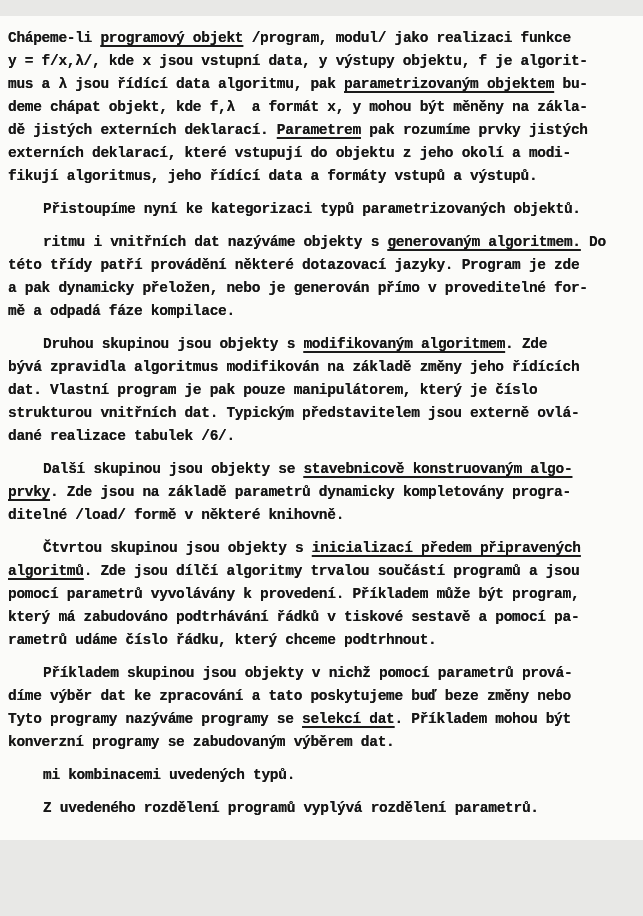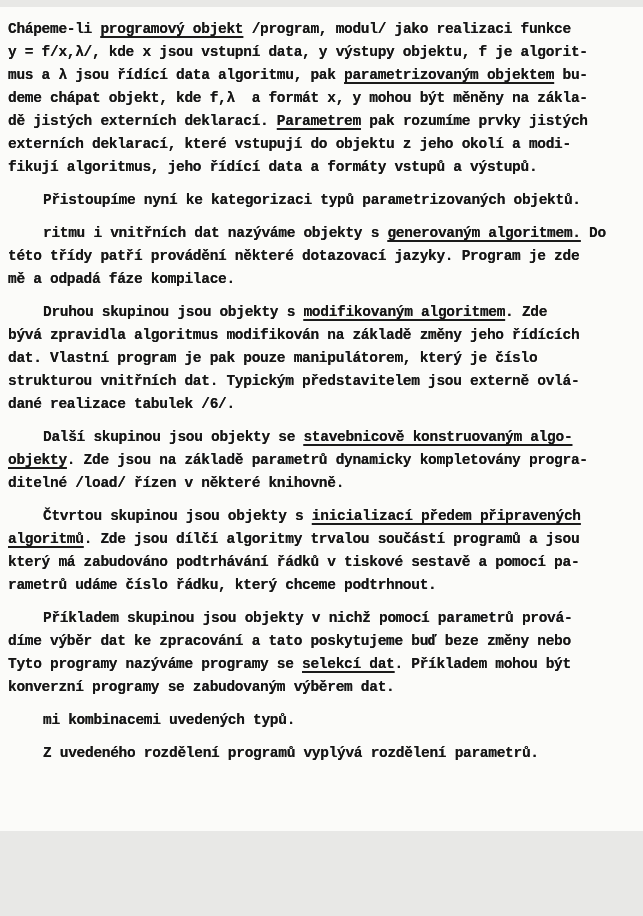--- a/index.html
+++ b/index.html
@@ -7,21 +7,21 @@
     padding: 0;
   }
   body {
     background: #e8e8e6;
     font-family: "Liberation Mono", "DejaVu Sans Mono", monospace;
   }
   .page {
     position: relative;
     width: 643px;
     height: 824px;
-    margin: 7px auto;
+    margin: 16px auto;
     background: #fbfbf9;
     box-sizing: border-box;
     padding: 11px 8px 6px 8px;
     overflow: hidden;
     color: #161616;
   }
   .text-content {
     font-size: 14.5px;
     font-weight: bold;
     line-height: 23px;
@@ -58,37 +58,39 @@
         <div class="line"><span class="">dě jistých externích deklarací. </span><span class="underlined">Parametrem</span><span class=""> pak rozumíme prvky jistých</span></div>
         <div class="line"><span class="">externích deklarací, které vstupují do objektu z jeho okolí a modi-</span></div>
         <div class="line"><span class="">fikují algoritmus, jeho řídící data a formáty vstupů a výstupů.</span></div>
       </div>
       <div class="paragraph indented">
         <div class="line"><span class="">Přistoupíme nyní ke kategorizaci typů parametrizovaných objektů.</span></div>
       </div>
       <div class="paragraph indented">
         <div class="line"><span class="">ritmu i vnitřních dat nazýváme objekty s </span><span class="underlined">generovaným algoritmem.</span><span class=""> Do</span></div>
         <div class="line"><span class="">této třídy patří provádění některé dotazovací jazyky. Program je zde</span></div>
+        <div class="line"><span class="">a pak dynamicky přeložen, nebo je generován přímo v proveditelné for-</span></div>
         <div class="line"><span class="">mě a odpadá fáze kompilace.</span></div>
       </div>
       <div class="paragraph indented">
         <div class="line"><span class="">Druhou skupinou jsou objekty s </span><span class="underlined">modifikovaným algoritmem</span><span class="">. Zde</span></div>
         <div class="line"><span class="">bývá zpravidla algoritmus modifikován na základě změny jeho řídících</span></div>
         <div class="line"><span class="">dat. Vlastní program je pak pouze manipulátorem, který je číslo</span></div>
         <div class="line"><span class="">strukturou vnitřních dat. Typickým představitelem jsou externě ovlá-</span></div>
         <div class="line"><span class="">dané realizace tabulek /6/.</span></div>
       </div>
       <div class="paragraph indented">
         <div class="line"><span class="">Další skupinou jsou objekty se </span><span class="underlined">stavebnicově konstruovaným algo-</span></div>
-        <div class="line"><span class="underlined">objekty</span><span class="">. Zde jsou na základě parametrů dynamicky kompletovány progra-</span></div>
-        <div class="line"><span class="">ditelné /load/ řízen v některé knihovně.</span></div>
+        <div class="line"><span class="underlined">prvky</span><span class="">. Zde jsou na základě parametrů dynamicky kompletovány progra-</span></div>
+        <div class="line"><span class="">ditelné /load/ formě v některé knihovně.</span></div>
       </div>
       <div class="paragraph indented">
         <div class="line"><span class="">Čtvrtou skupinou jsou objekty s </span><span class="underlined">inicializací předem připravených</span></div>
         <div class="line"><span class="underlined">algoritmů</span><span class="">. Zde jsou dílčí algoritmy trvalou součástí programů a jsou</span></div>
+        <div class="line"><span class="">pomocí parametrů vyvolávány k provedení. Příkladem může být program,</span></div>
         <div class="line"><span class="">který má zabudováno podtrhávání řádků v tiskové sestavě a pomocí pa-</span></div>
         <div class="line"><span class="">rametrů udáme číslo řádku, který chceme podtrhnout.</span></div>
       </div>
       <div class="paragraph indented">
         <div class="line"><span class="">Příkladem skupinou jsou objekty v nichž pomocí parametrů prová-</span></div>
         <div class="line"><span class="">díme výběr dat ke zpracování a tato poskytujeme buď beze změny nebo</span></div>
         <div class="line"><span class="">Tyto programy nazýváme programy se </span><span class="underlined">selekcí dat</span><span class="">. Příkladem mohou být</span></div>
         <div class="line"><span class="">konverzní programy se zabudovaným výběrem dat.</span></div>
       </div>
       <div class="paragraph indented">

